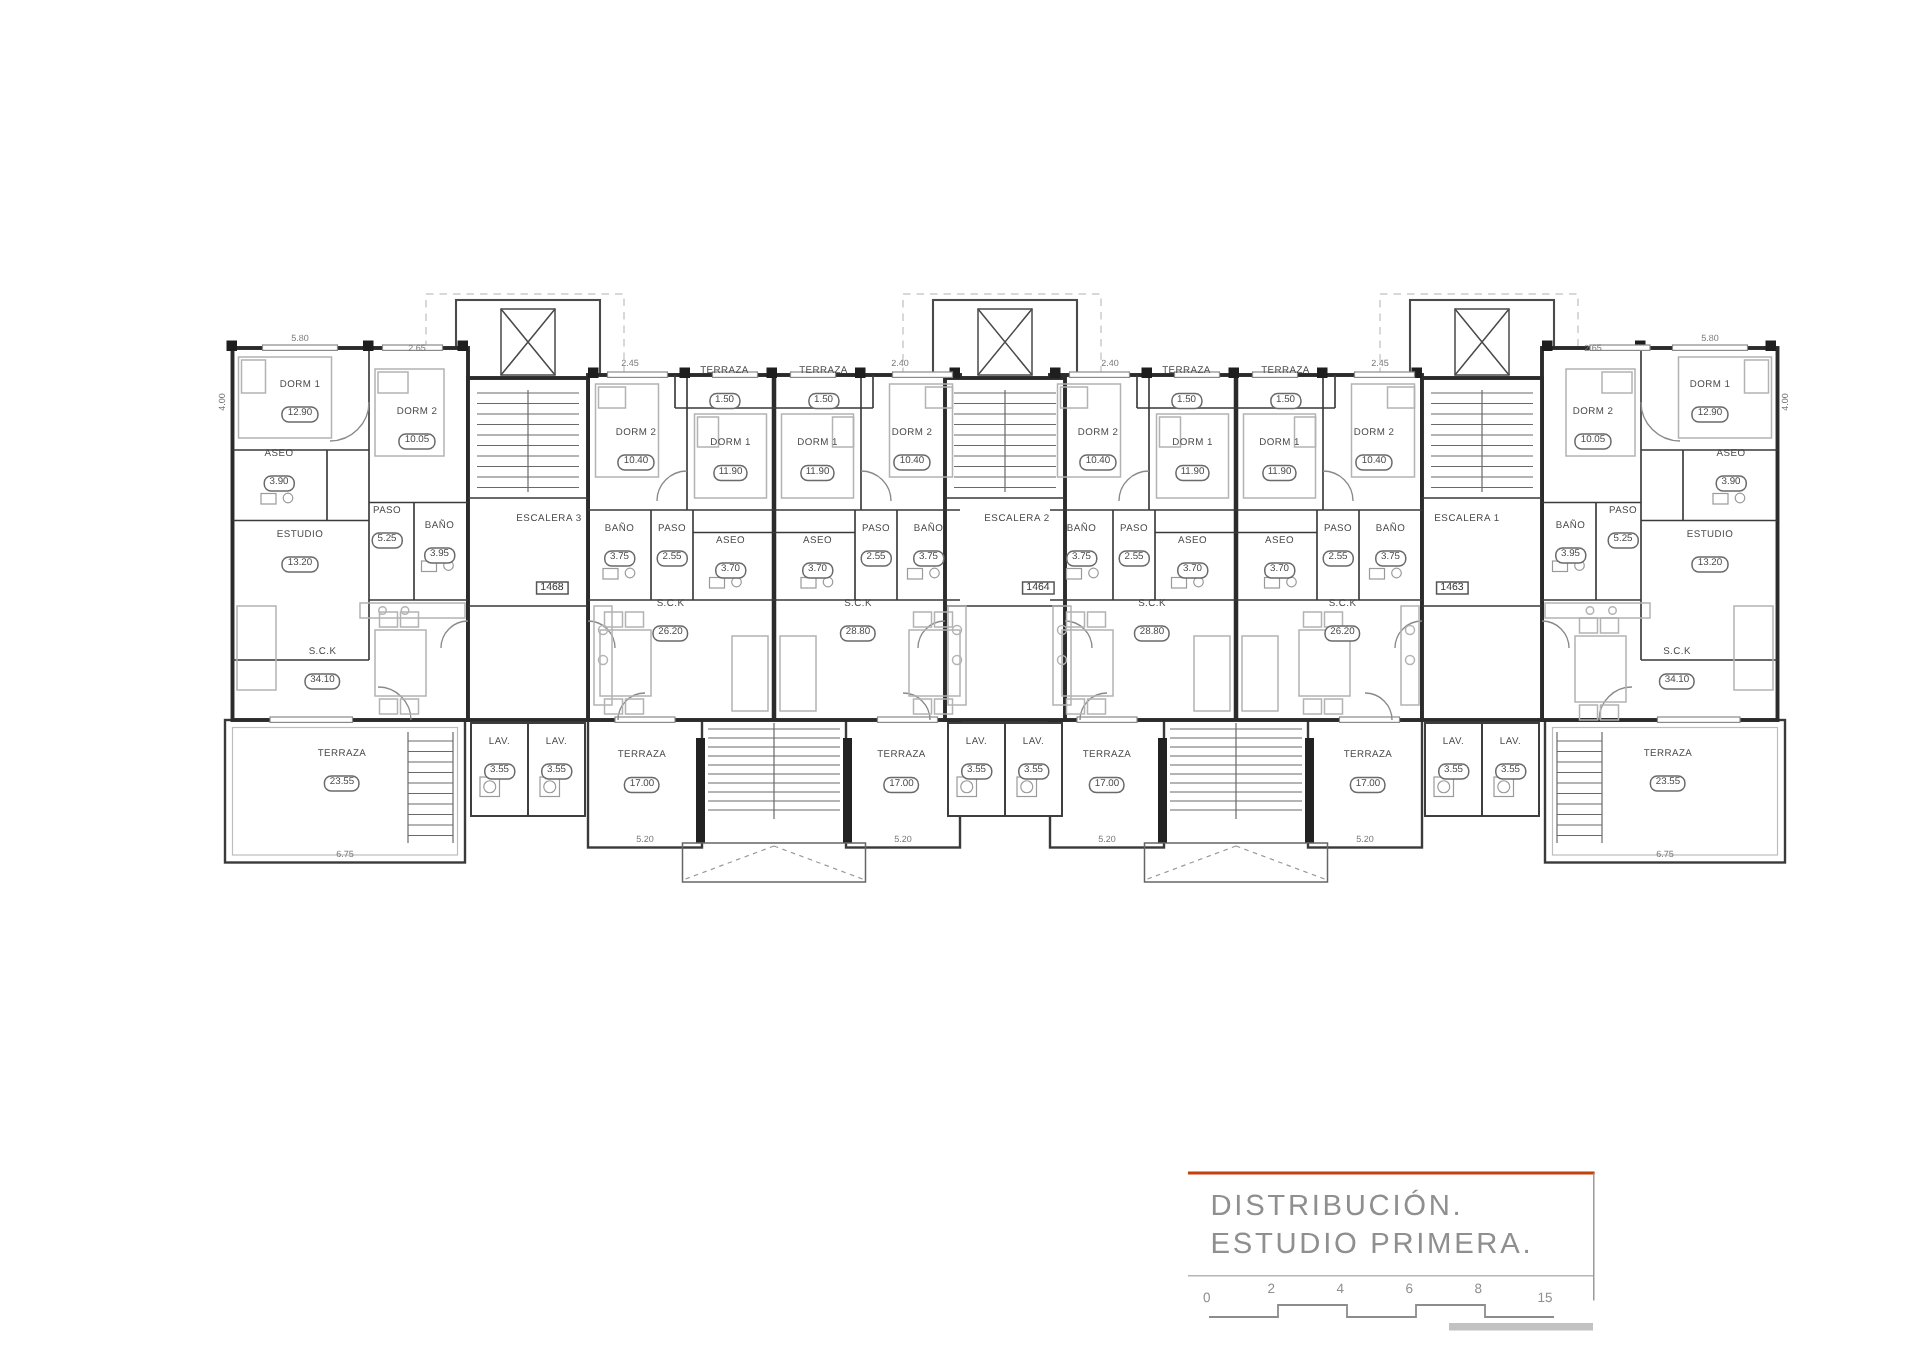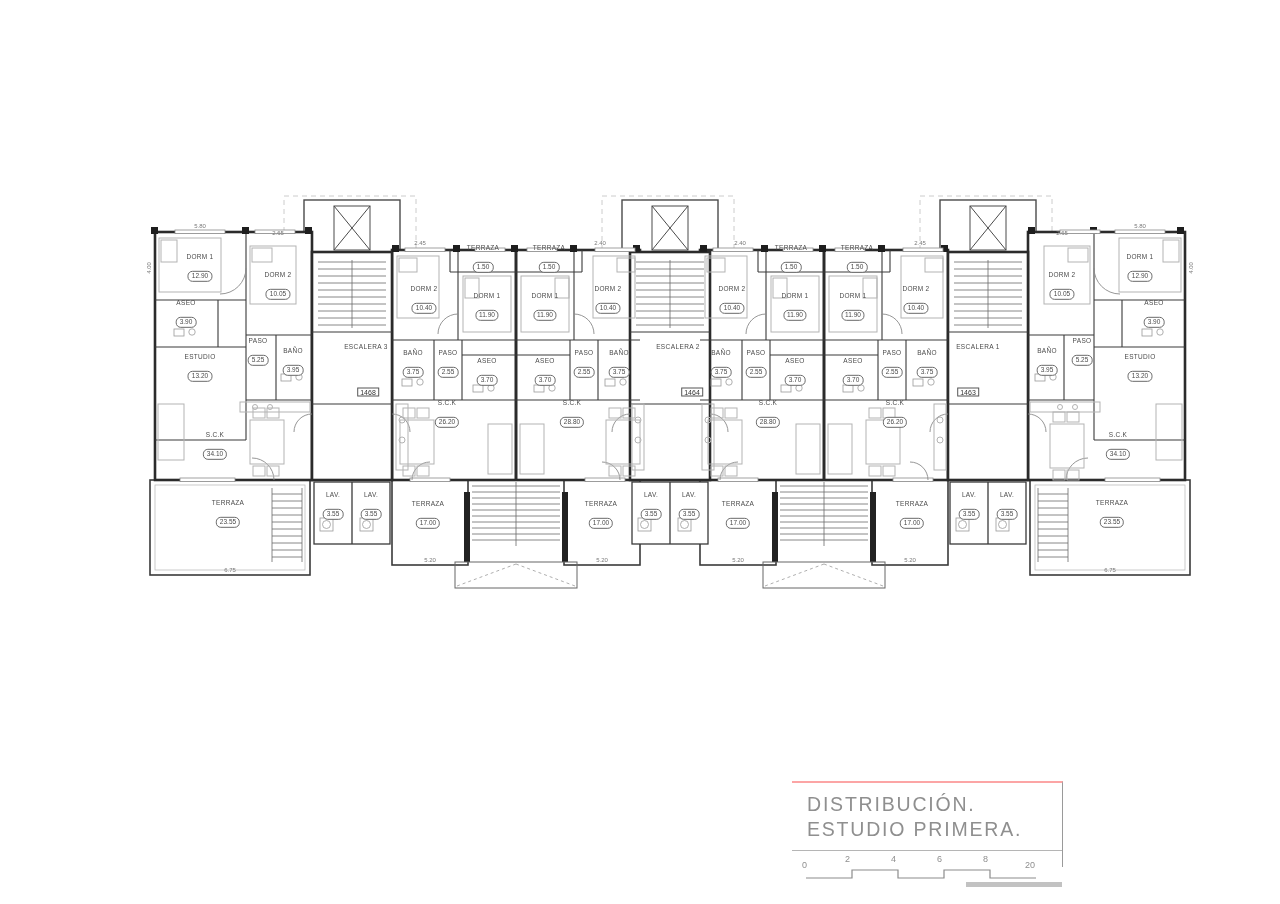--- a/index.html
+++ b/index.html
@@ -8,21 +8,21 @@
   svg.plan{position:absolute;left:0;top:0;}
   
   .rl{position:absolute;transform:translate(-50%,-50%);text-align:center;color:#4a4a4a;line-height:1.35;white-space:nowrap;}
   .rl i{display:block;font-style:normal;font-size:6.5px;letter-spacing:.3px;}
   .rl b{display:inline-block;font-weight:400;font-size:6.5px;border:1px solid #6a6a6a;border-radius:5px;padding:0 3px;background:#fff;}
   .el{position:absolute;transform:translate(-50%,-50%);font-size:6.5px;color:#4a4a4a;letter-spacing:.4px;white-space:nowrap;}
   .un{position:absolute;transform:translate(-50%,-50%);font-size:7px;color:#333;border:1px solid #555;padding:0 2px;background:#fff;white-space:nowrap;}
   .dm{position:absolute;transform:translate(-50%,-50%);font-size:6px;color:#7a7a7a;white-space:nowrap;}
   .dm.v{transform:translate(-50%,-50%) rotate(-90deg);}
   
-  .titleblock{position:absolute;left:792px;top:781px;width:270px;height:84px;border-top:2px solid #fca5a5;border-right:1.3px solid #9a9a9a;color:#8f8f8f;}
+  .titleblock{position:absolute;left:792px;top:781px;width:270px;height:84px;border-top:2px solid #c2410c;border-right:1.3px solid #9a9a9a;color:#8f8f8f;}
   .tb-titles{padding:9px 0 7px 15px;border-bottom:1px solid #b5b5b5;}
   .tb-line{font-size:19.5px;letter-spacing:1.8px;line-height:1.3;}
   .tb-scale{position:relative;height:34px;}
   .tb-tick{position:absolute;font-size:9px;color:#8f8f8f;top:9px;}
   .tb-tick.up{top:3px;}
   .tb-scalebar{position:absolute;left:12px;top:14px;}
   .tb-bar{position:absolute;right:0;bottom:-2px;width:96px;height:5px;background:#c2c2c2;}
 </style>
 </head>
 <body>
@@ -405,21 +405,21 @@
   <div class="tb-titles">
     <div class="tb-line">DISTRIBUCIÓN.</div>
     <div class="tb-line">ESTUDIO PRIMERA.</div>
   </div>
   <div class="tb-scale">
     <span class="tb-tick" style="left:10px">0</span>
     <span class="tb-tick up" style="left:53px">2</span>
     <span class="tb-tick up" style="left:99px">4</span>
     <span class="tb-tick up" style="left:145px">6</span>
     <span class="tb-tick up" style="left:191px">8</span>
-    <span class="tb-tick" style="left:233px">20</span>
+    <span class="tb-tick" style="left:233px">15</span>
     <svg class="tb-scalebar" width="240" height="16">
       <polyline points="2,13 48,13 48,5 94,5 94,13 140,13 140,5 186,5 186,13 232,13" fill="none" stroke="#8c8c8c" stroke-width="1.2"></polyline>
     </svg>
     <div class="tb-bar"></div>
   </div>
 </div>
 
 </div>
 
 </body></html>

